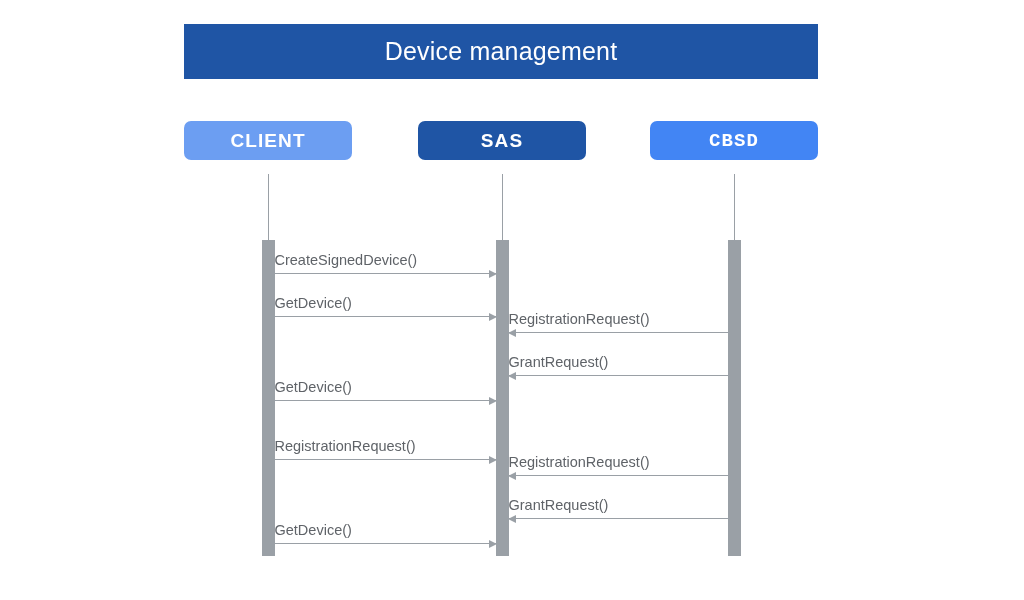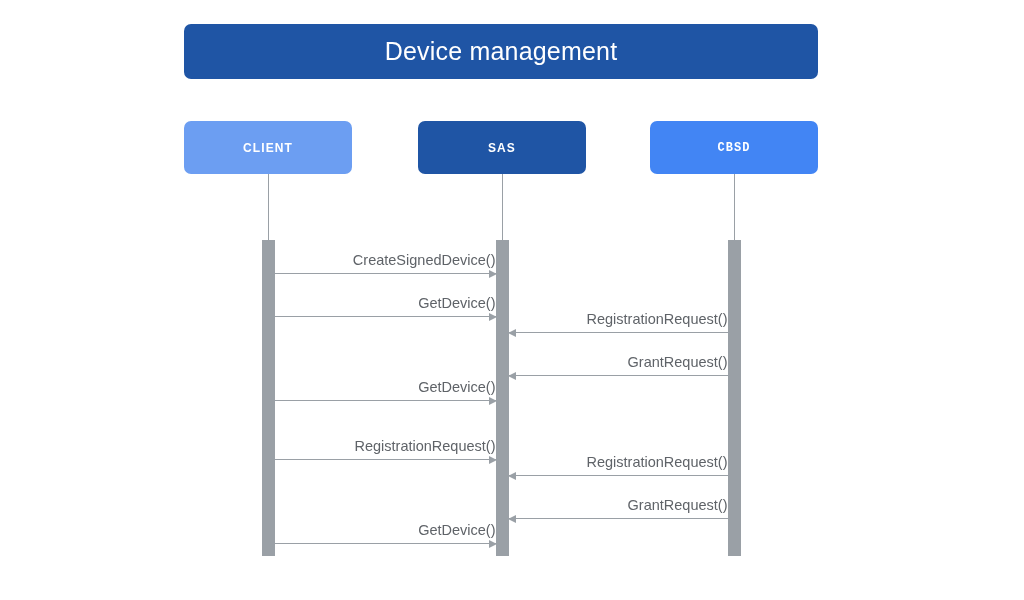--- a/index.html
+++ b/index.html
@@ -23,42 +23,42 @@
     height: 600px;
   }
 
   
   .title-banner {
     position: absolute;
     left: 184px;
     top: 24px;
     width: 634px;
     height: 55px;
-    border-radius: 7px;
+    border-radius: 0;
     background: #1f55a5;
     color: #ffffff;
     display: flex;
     align-items: center;
     justify-content: center;
     font-size: 25px;
     font-weight: 400;
     letter-spacing: 0.2px;
     box-sizing: border-box;
   }
 
   
   .participant {
     position: absolute;
-    height: 53px;
+    height: 39px;
     border-radius: 7px;
     display: flex;
     align-items: center;
     justify-content: center;
     color: #ffffff;
-    font-size: 12px;
+    font-size: 19px;
     font-weight: 700;
     letter-spacing: 1.1px;
     box-sizing: border-box;
   }
 
   
   .lifeline {
     position: absolute;
     width: 1px;
     background: #9aa0a6;
@@ -82,21 +82,21 @@
     top: 0;
     height: 1px;
     background: #9aa0a6;
     width: 100%;
   }
   .msg-label {
     position: absolute;
     left: 0;
     width: 100%;
     bottom: 6px;
-    text-align: right;
+    text-align: left;
     font-size: 14.5px;
     color: #5f6368;
     white-space: nowrap;
     line-height: 1;
   }
   .arrowhead {
     position: absolute;
     top: -3.5px;
     width: 0;
     height: 0;

